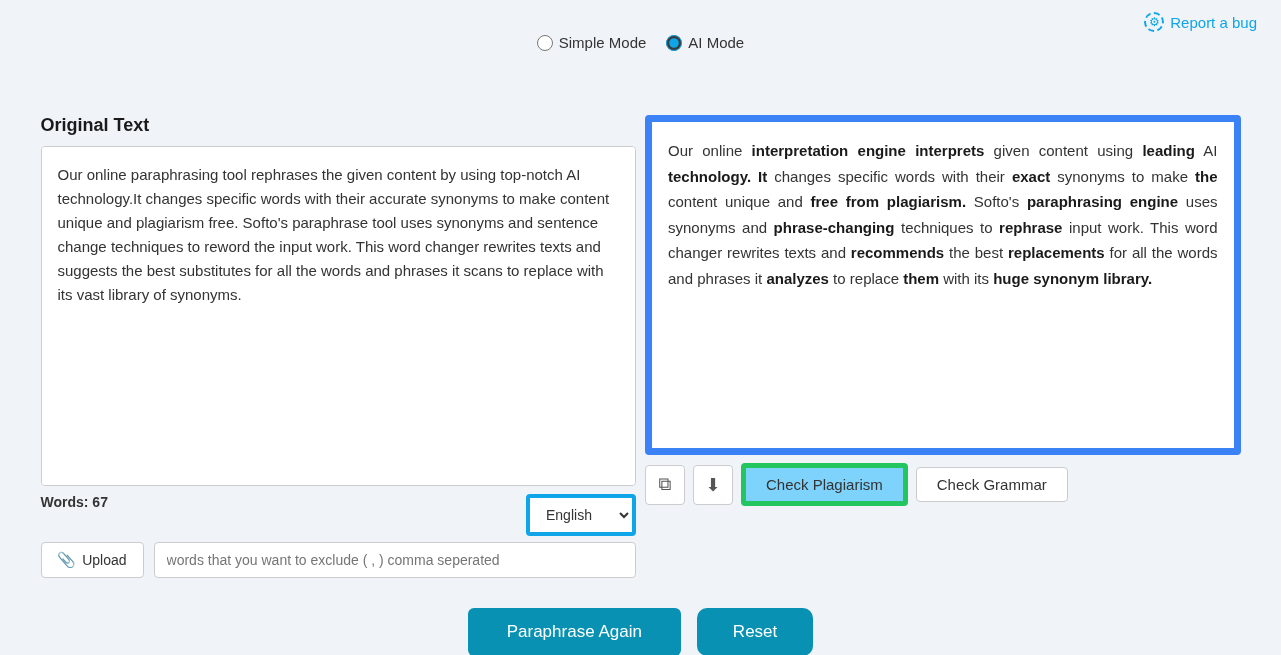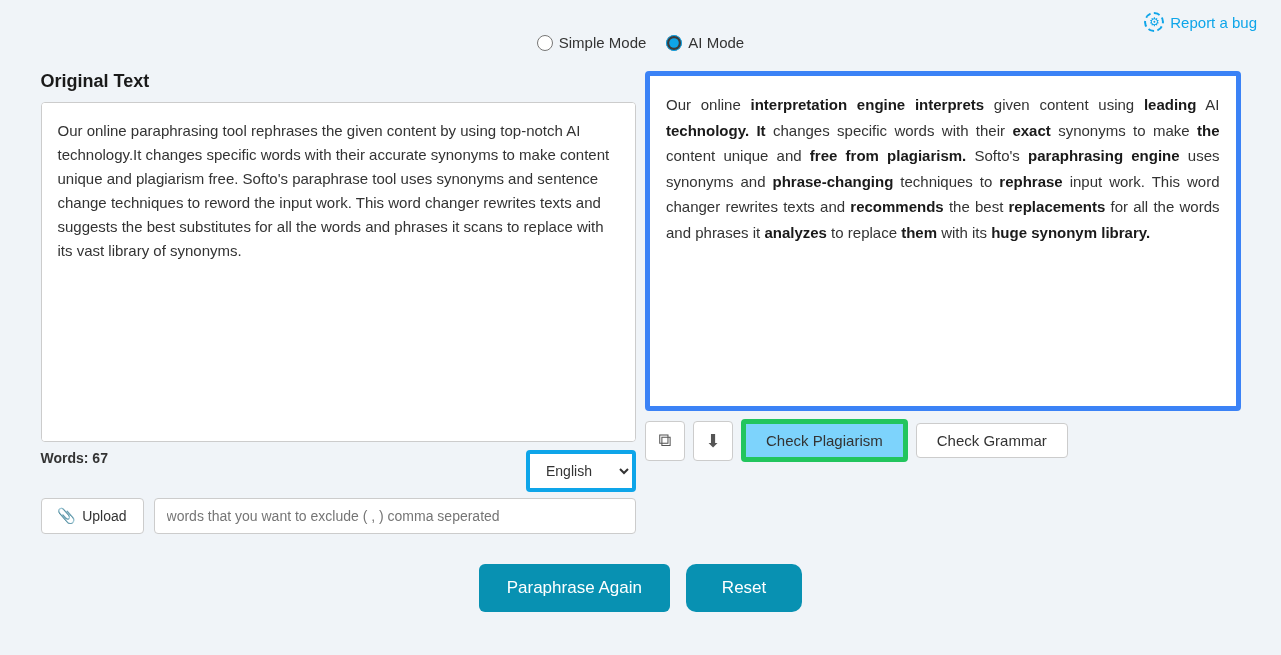--- a/index.html
+++ b/index.html
@@ -65,20 +65,21 @@
       cursor: pointer;
       accent-color: #0ea5e9;
     }
 
     .main-content {
       width: 1240px;
       max-width: 100%;
       display: flex;
       gap: 9px;
       padding: 0 20px;
+      margin-top: 44px;
     }
 
     .panel {
       flex: 1;
       display: flex;
       flex-direction: column;
     }
 
     .panel-title {
       font-size: 18px;
@@ -103,21 +104,21 @@
       outline: none;
       resize: none;
       padding: 16px;
       font-size: 15px;
       line-height: 1.6;
       color: #333;
       font-family: Arial, sans-serif;
     }
 
     .paraphrased-box {
-      border: 5px solid #3b82f6;
+      border: 7px solid #3b82f6;
       background: white;
       border-radius: 4px;
       height: 340px;
       overflow-y: auto;
       padding: 16px;
       font-size: 15px;
       line-height: 1.7;
       color: #333;
       text-align: justify;
       position: relative;
@@ -225,21 +226,21 @@
 
     .footer-btns {
       display: flex;
       gap: 16px;
       margin-top: 30px;
       justify-content: center;
       width: 100%;
     }
 
     .paraphrase-again-btn {
-      padding: 14px 28px;
+      padding: 14px 39px;
       background: #0891b2;
       color: white;
       border: none;
       border-radius: 6px;
       font-size: 17px;
       cursor: pointer;
       font-weight: 500;
     }
 
     .reset-btn {

